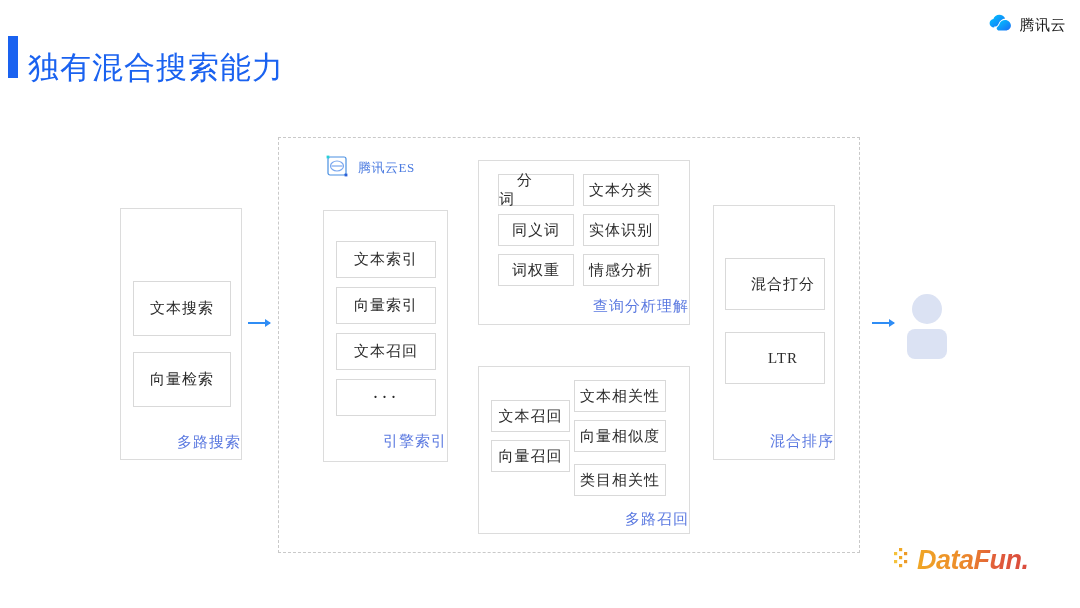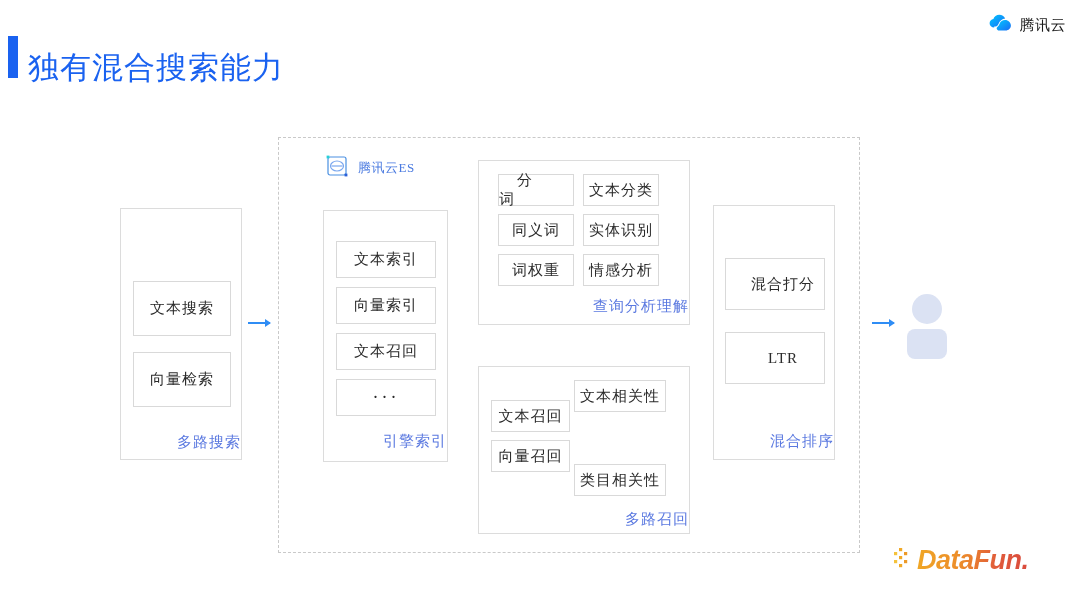--- a/index.html
+++ b/index.html
@@ -261,20 +261,21 @@
   <div class="chip c-right" style="top:53px">实体识别</div>
   <div class="chip c-left" id="q-r3">词权重</div>
   <div class="chip c-right" style="top:93px">情感分析</div>
   <div class="panel-label">查询分析理解</div>
 </div>
 
 <div class="panel" id="col-recall">
   <div class="chip r-left" id="rc-l1">文本召回</div>
   <div class="chip r-left" id="rc-l2">向量召回</div>
   <div class="chip r-right" id="rc-r1">文本相关性</div>
+  <div class="chip r-right" id="rc-r2">向量相似度</div>
   <div class="chip r-right" id="rc-r3">类目相关性</div>
   <div class="panel-label">多路召回</div>
 </div>
 
 <div class="panel" id="col-rank">
   <div class="chip" id="chip-hybrid-score">混合打分</div>
   <div class="chip" id="chip-ltr">LTR</div>
   <div class="panel-label">混合排序</div>
 </div>
 

